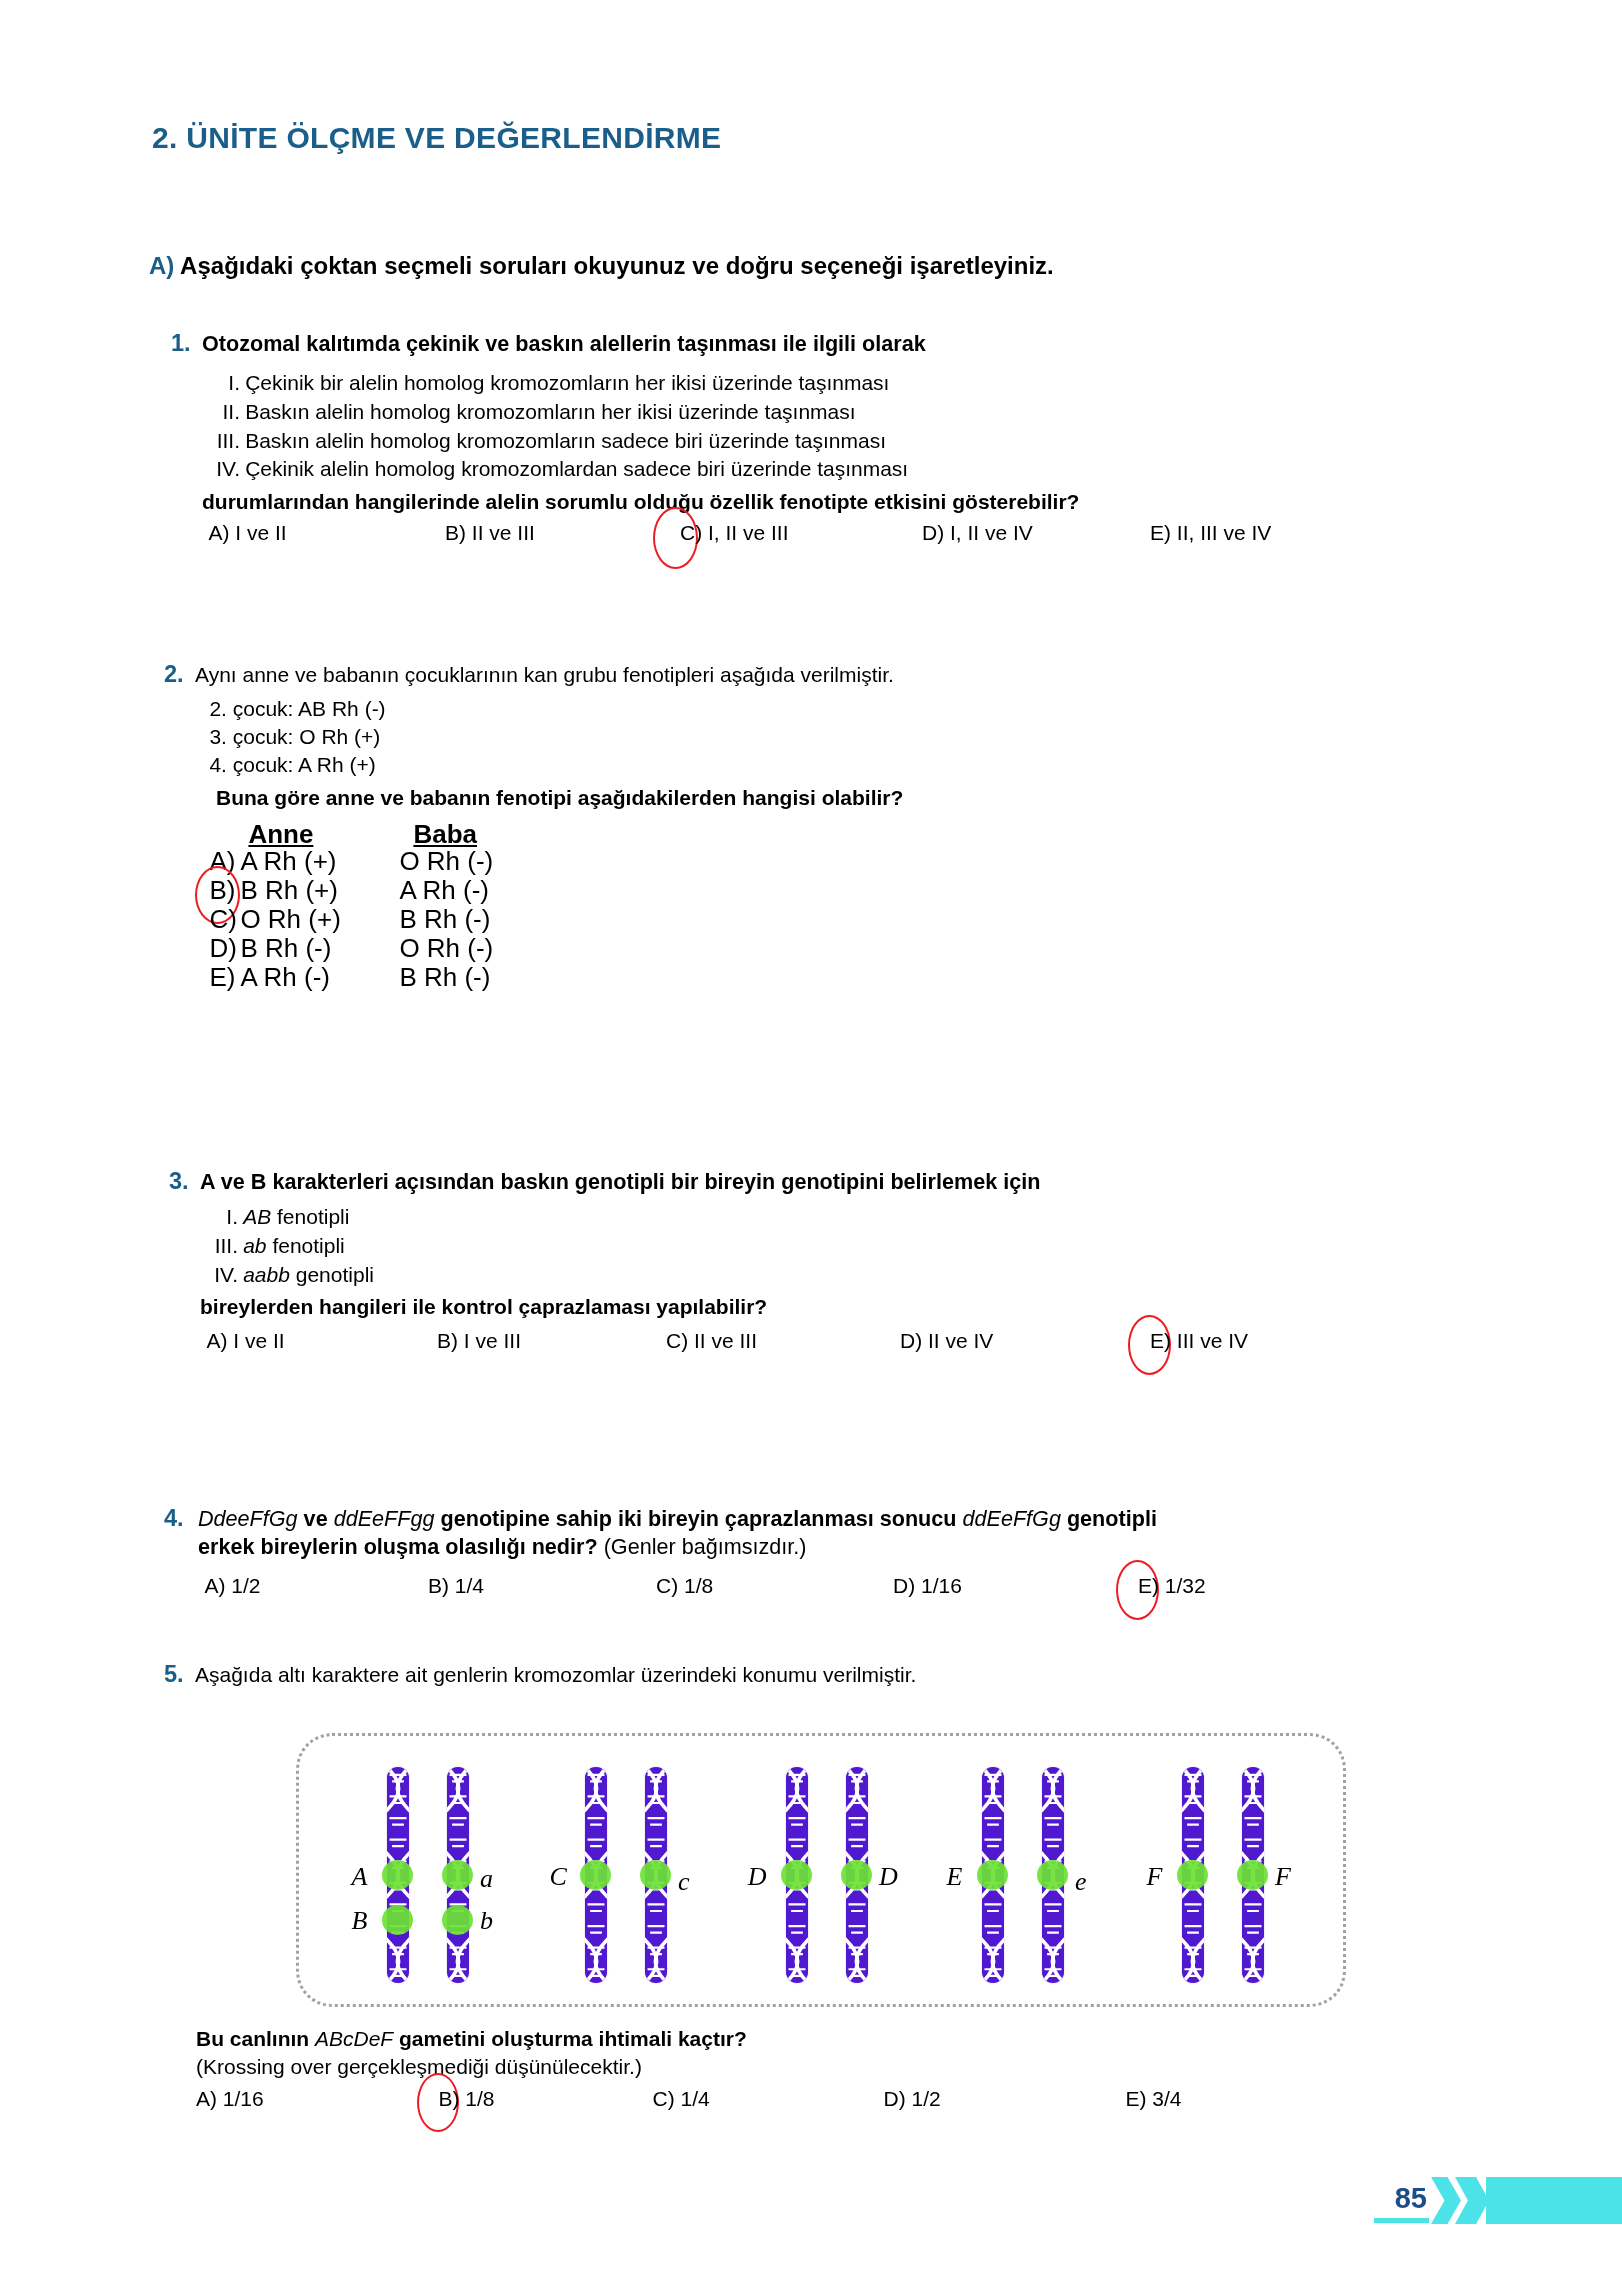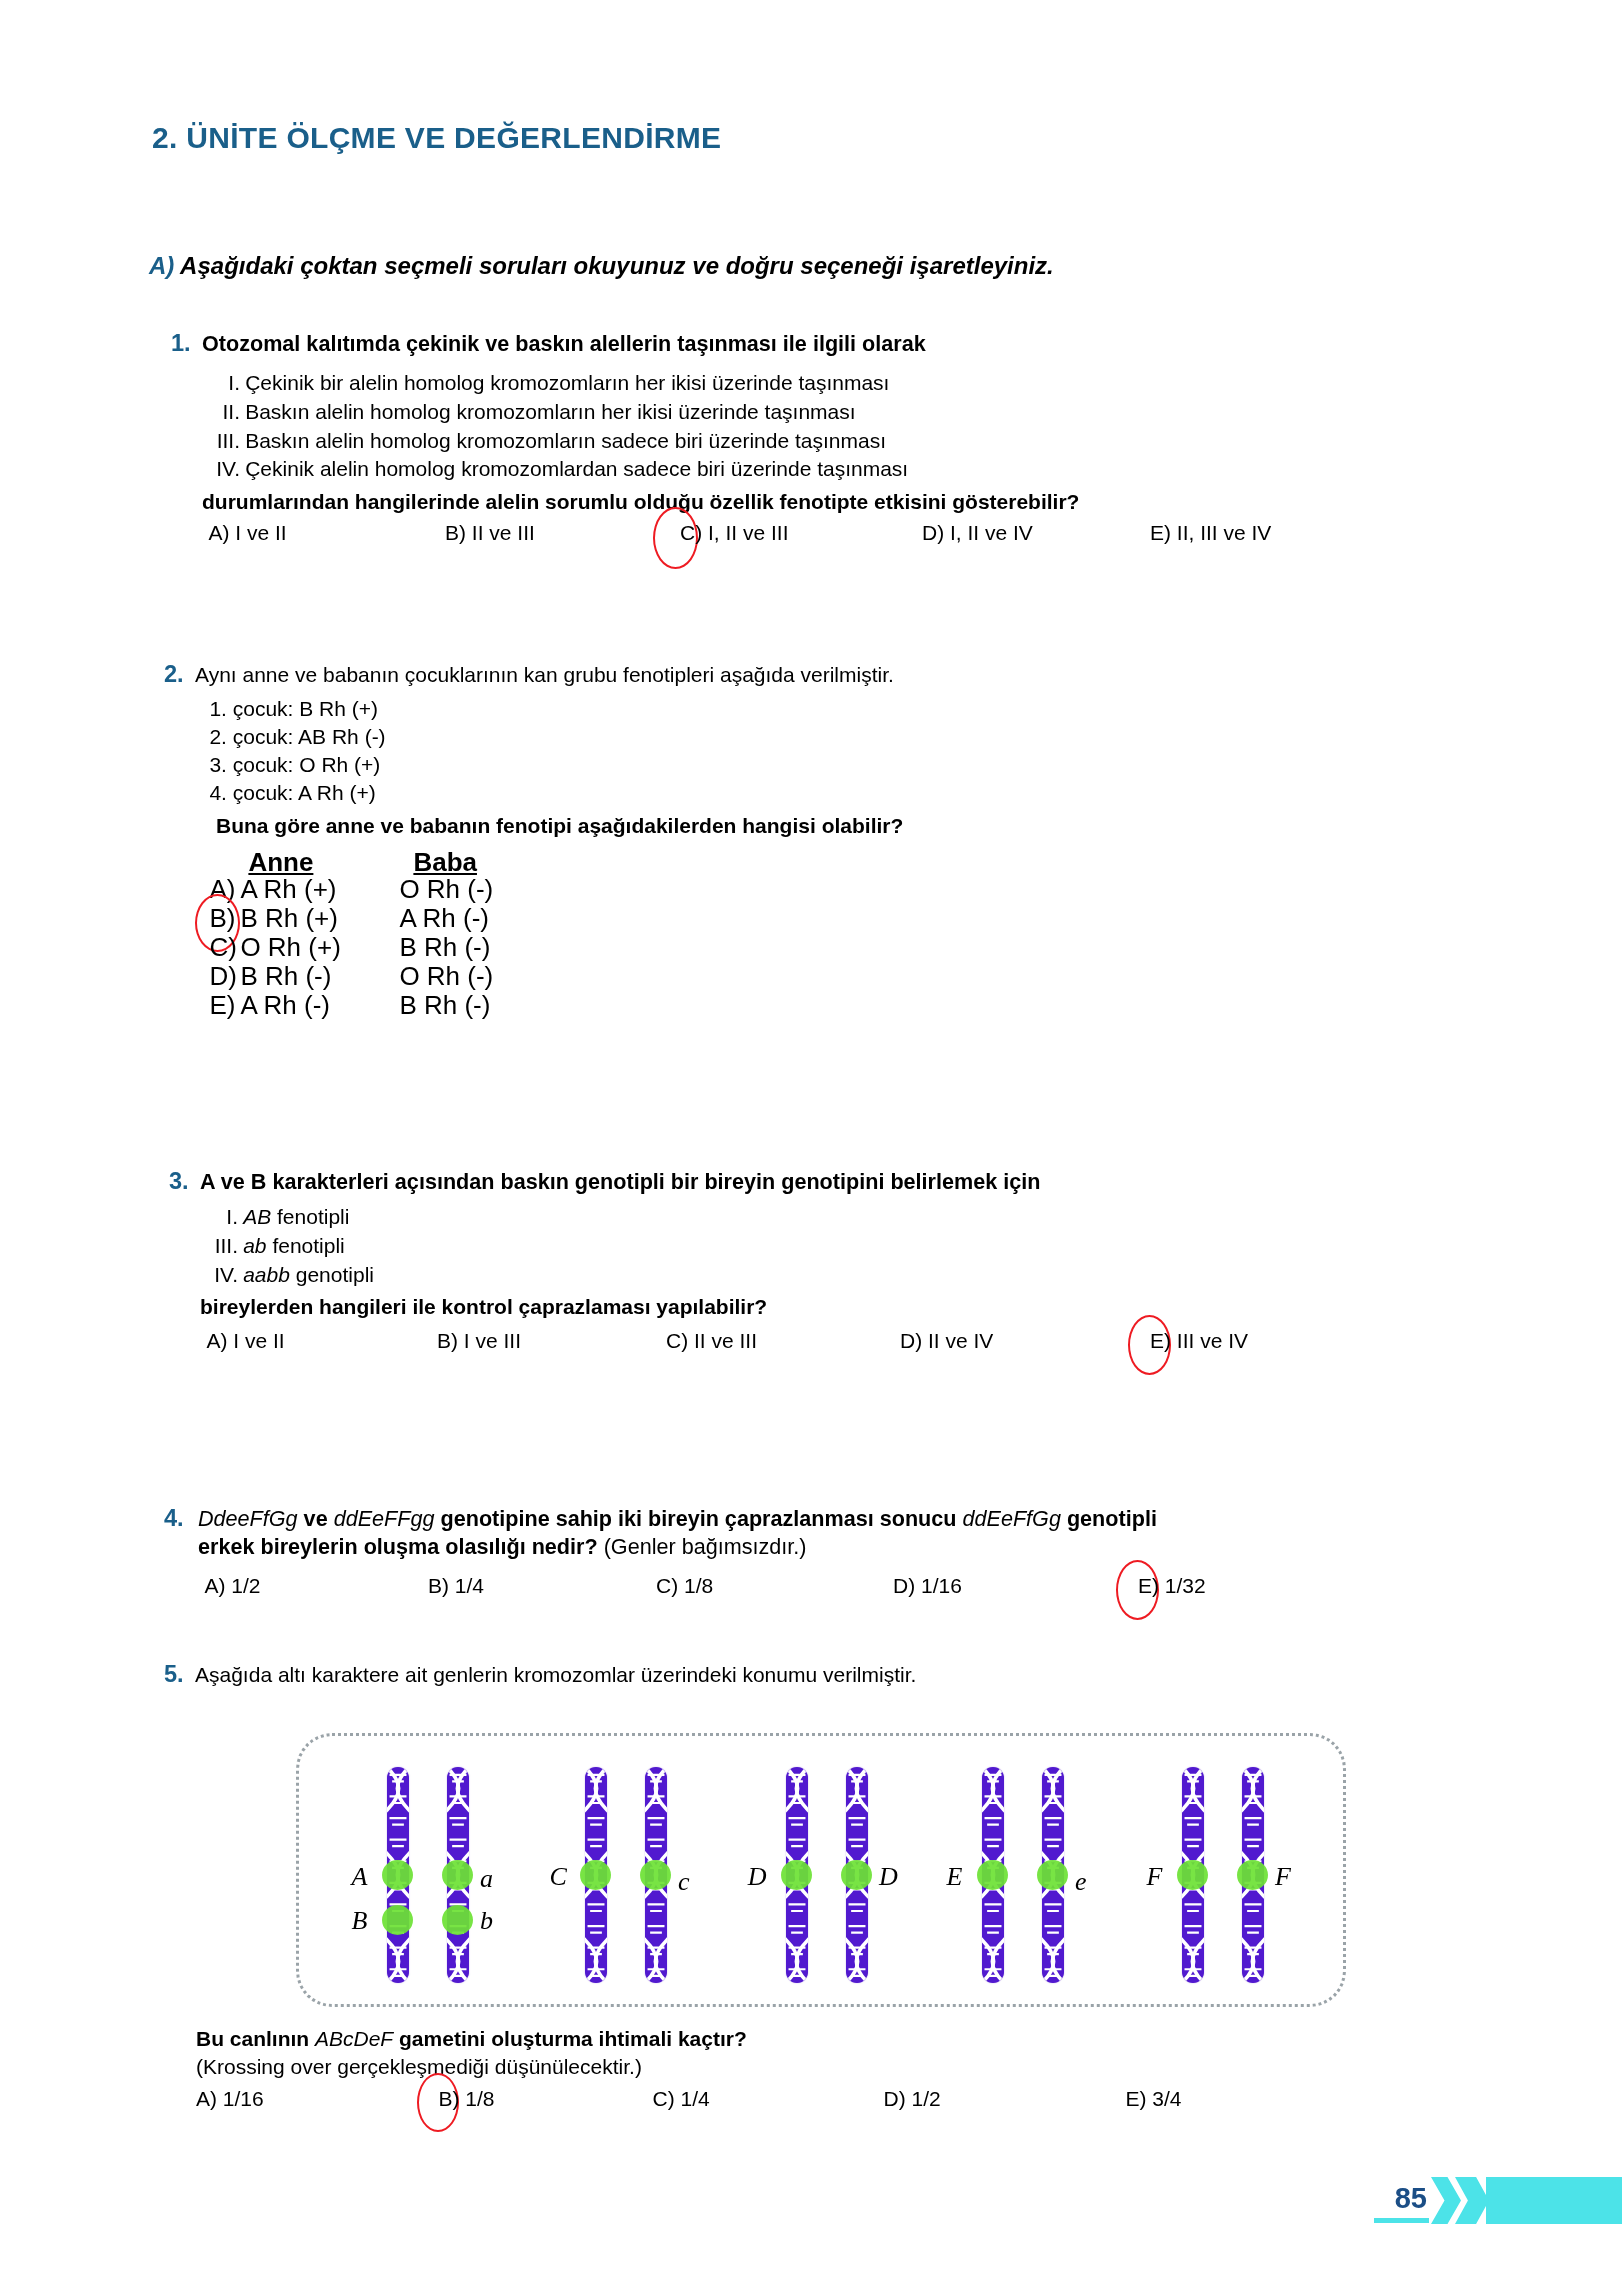--- a/index.html
+++ b/index.html
@@ -18,21 +18,20 @@
     position:absolute; left:152px; top:121px;
     font-size:30px; font-weight:bold; letter-spacing:0.3px;
     color:#1a5f8a;
     white-space:nowrap;
   }
 
   .section-a {
     position:absolute; left:149px; top:252px;
     font-size:24px; font-weight:bold;
     white-space:nowrap;
-    font-style:italic;
   }
   .section-a .sec-letter { color:#1a5f8a; }
 
   
   .q { position:absolute; }
   .qnum {
     position:absolute; left:0; top:0;
     color:#1a5f8a; font-weight:bold; font-size:23.6px;
   }
   .qbody { margin-left:31px; }
@@ -166,21 +165,20 @@
         </div>
       </div>
     </div>
   </div>
 
   <div class="q" style="left:164px; top:661px; width:1309px;">
     <div class="qnum">2.</div>
     <div class="qbody">
       <div class="line">Aynı anne ve babanın çocuklarının kan grubu fenotipleri aşağıda verilmiştir.</div>
       <div style="margin-top:6.5px; margin-left:14.4px;">
-        <div class="line">1. çocuk: B Rh (+)</div>
         <div class="line">2. çocuk: AB Rh (-)</div>
         <div class="line">3. çocuk: O Rh (+)</div>
         <div class="line">4. çocuk: A Rh (+)</div>
       </div>
       <div class="line bold" style="margin-top:5.2px; margin-left:21px;">Buna göre anne ve babanın fenotipi aşağıdakilerden hangisi olabilir?</div>
 
       <div class="ab-table" style="margin-top:6.5px; margin-left:14.4px;">
         <div class="ab-head">
           <span style="left:39px;">Anne</span>
           <span style="left:204px;">Baba</span>

